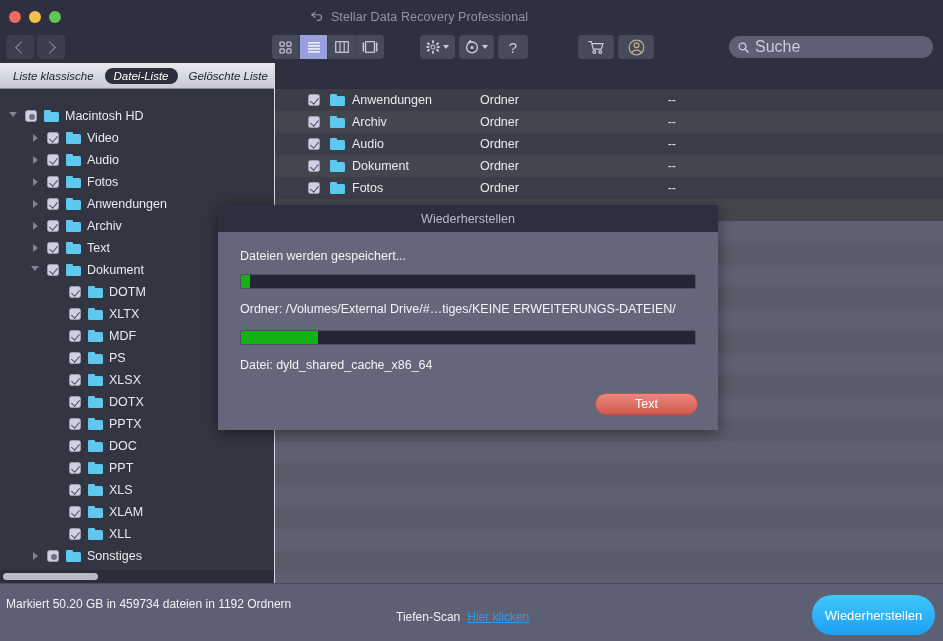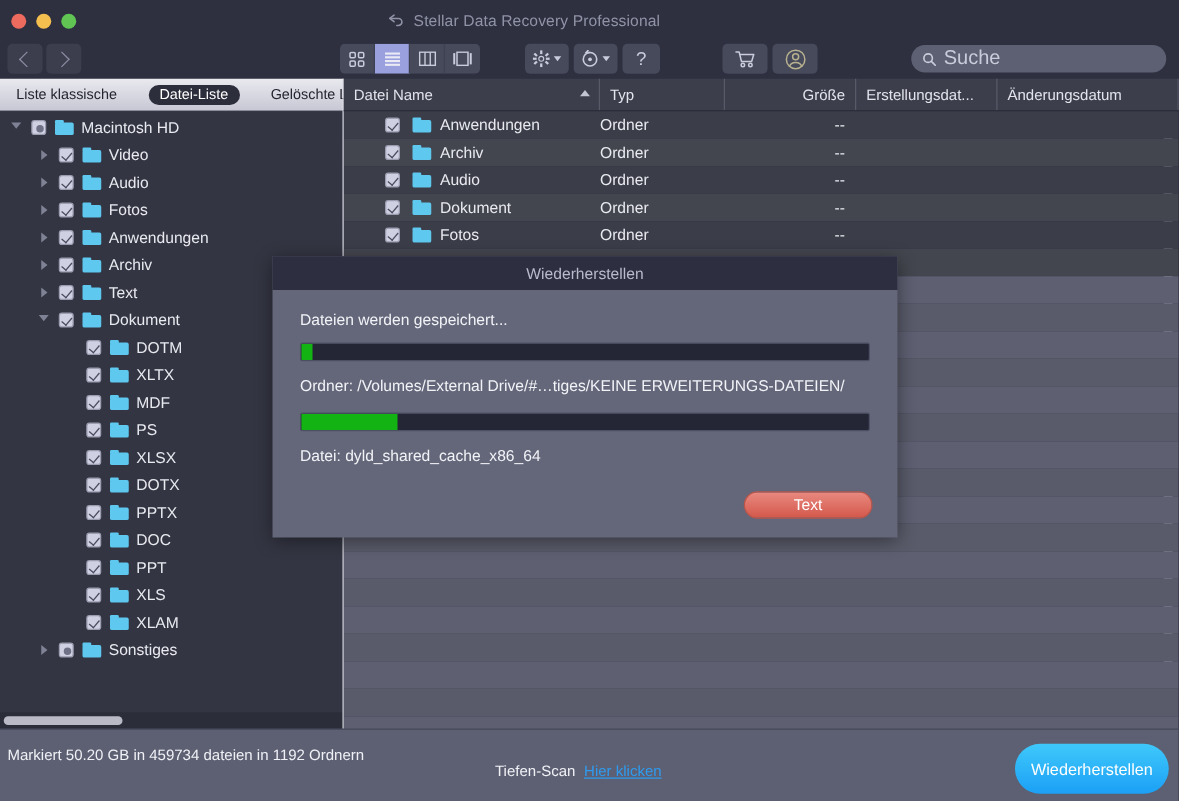--- a/index.html
+++ b/index.html
@@ -61,31 +61,31 @@
     position:absolute; right:10px; top:3px; width:204px; height:22px; border-radius:11px;
     background:#5d6072; display:flex; align-items:center; padding:0 9px; gap:6px;
   }
   .searchbox .ph { font-size:16px; color:#c9ccdb; }
 
   
   .tabstrip {
     position:absolute; left:0; top:63px; width:275px; height:26px;
     background:linear-gradient(#e9e9ef,#c7c8d4);
     border-bottom:1px solid #8a8c9a;
-    display:flex; align-items:center; padding-left:4px; gap:16px;
+    display:flex; align-items:center; padding-left:4px; gap:2px;font-style:italic;
   }
   .tab { font-size:11.5px; color:#22242e; padding:2px 9px; border-radius:10px; white-space:nowrap; }
   .tab.sel { background:#2c2e3c; color:#ffffff; }
 
   
   .sidebar {
     position:absolute; left:0; top:89px; width:275px; height:481px;
     background:#333542; overflow:hidden;
   }
-  .tree { padding-top:2px; }
+  .tree { padding-top:16px; }
   .trow { height:22px; display:flex; align-items:center; font-size:12.5px; color:#e9eaf0; }
   .disc { width:14px; display:flex; align-items:center; justify-content:center; flex:0 0 auto; }
   .disc i { width:0;height:0;border-top:4px solid transparent;border-bottom:4px solid transparent;
             border-left:5.5px solid #7f8294; display:block; }
   .disc.open i { border-left:4px solid transparent;border-right:4px solid transparent;
                  border-top:5.5px solid #7f8294; }
   .cb { width:12px;height:12px;border-radius:2.5px;background:#cfd0e2;border:1px solid #9b9db0;
         flex:0 0 auto; position:relative; }
   .cb.checked::after{ content:""; position:absolute; left:3.2px; top:0.5px; width:3.5px; height:7px;
         border-right:1.7px solid #4a4c5e; border-bottom:1.7px solid #4a4c5e; transform:rotate(40deg); }
@@ -460,57 +460,47 @@
           <span class="tlabel">XLS</span>
         </div>
         <div class="trow" style="padding-left: 50px;">
           <div class="disc"></div>
           <div style="width: 5px; flex: 0 0 auto;"></div>
           <div class="cb checked"></div>
           <div style="width: 7px; flex: 0 0 auto;"></div>
           <div class="fold"></div>
           <span class="tlabel">XLAM</span>
         </div>
+        <div class="trow" style="padding-left: 50px;">
+          <div class="disc"></div>
+          <div style="width: 5px; flex: 0 0 auto;"></div>
+          <div class="cb checked"></div>
+          <div style="width: 7px; flex: 0 0 auto;"></div>
+          <div class="fold"></div>
+          <span class="tlabel">XLL</span>
+        </div>
         <div class="trow" style="padding-left: 28px;">
           <div class="disc">
             <i></i>
           </div>
           <div style="width: 5px; flex: 0 0 auto;"></div>
           <div class="cb mixed"></div>
           <div style="width: 7px; flex: 0 0 auto;"></div>
           <div class="fold"></div>
           <span class="tlabel">Sonstiges</span>
         </div>
       </div>
   </div>
   <div class="sb-vtrack"></div>
   <div class="sb-vthumb"></div>
   <div class="sb-vthumb2"></div>
   <div class="sb-hbar"></div>
   <div class="sb-hthumb"></div>
   <div class="vdivider"></div>
 
-  <div class="listhead" id="listhead">
-      <div class="hcell" style="width: 205px;">
-        <span>Datei Name</span>
-        <i class="sortarrow"></i>
-      </div>
-      <div class="hcell" style="width: 100px;">
-        <span>Typ</span>
-      </div>
-      <div class="hcell num" style="width: 105px;">
-        <span>Größe</span>
-      </div>
-      <div class="hcell" style="width: 113px;">
-        <span>Erstellungsdat...</span>
-      </div>
-      <div class="hcell" style="width: 145px;">
-        <span>Änderungsdatum</span>
-      </div>
-    </div>
   <div class="listbody" id="listbody">
       <div class="frow" style="background: rgb(59, 61, 73); padding-left: 0px;">
         <div class="c-name" style="padding-left: 33px;">
           <div class="cb checked" style="margin-right: 10px;"></div>
           <div class="fold"></div>
           <span>Anwendungen</span>
         </div>
         <div class="c-type">Ordner</div>
         <div class="c-size">--</div>
       </div>

